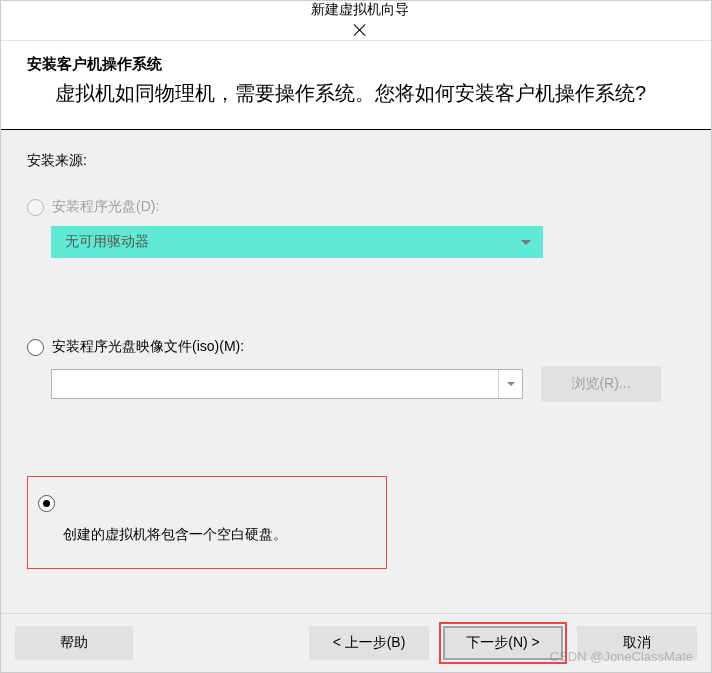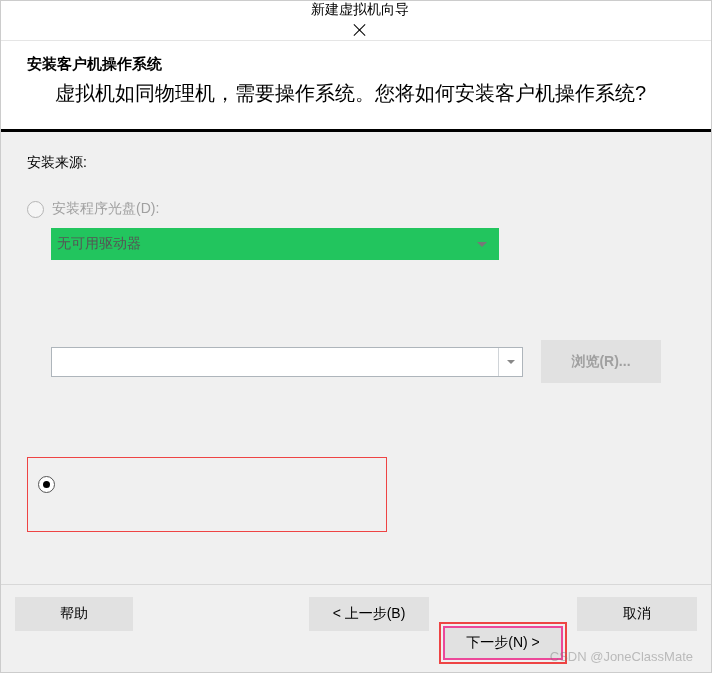--- a/index.html
+++ b/index.html
@@ -38,21 +38,21 @@
   }
   .close-x::before, .close-x::after {
     content: ""; position: absolute; left: 5px; top: -2px;
     width: 1px; height: 16px; background: #000;
   }
   .close-x::before { transform: rotate(45deg); }
   .close-x::after  { transform: rotate(-45deg); }
 
   .header-panel {
     padding: 14px 26px 22px 26px;
-    border-bottom: 3px solid #000000;
+    border-bottom: 1px solid #000000;
     background: #fff;
   }
   .header-title { font-weight: bold; font-size: 15px; margin-bottom: 6px; }
   .header-sub { font-size: 20px; padding-left: 28px; }
 
   .content {
     flex: 1;
     background: #f0f0f0;
     padding: 22px 26px 10px 26px;
     display: flex;
@@ -68,27 +68,27 @@
     border: 1px solid #555; background: #fff; position: relative; flex: 0 0 auto;
   }
   .radio.disabled { border-color: #b5b5b5; background: #f5f5f5; }
   .radio.checked::after {
     content: ""; position: absolute; left: 4px; top: 4px;
     width: 7px; height: 7px; border-radius: 50%; background: #000;
   }
 
   .combo {
     margin-left: 24px;
-    width: 448px;
+    width: 492px;
     height: 32px;
-    background: #22c55e;
+    background: #5eead4;
     display: flex;
     align-items: center;
     justify-content: space-between;
-    padding: 0 12px 0 6px;
+    padding: 0 12px 0 14px;
     color: #555;
   }
   .combo-chevron {
     width: 0; height: 0;
     border-left: 5px solid transparent;
     border-right: 5px solid transparent;
     border-top: 5px solid #777;
   }
 
   .spacer-1 { height: 70px; }
@@ -107,24 +107,24 @@
     width: 24px; height: 28px; display: flex; align-items: center; justify-content: center;
     border-left: 1px solid #d0d4d8;
   }
   .iso-input-chevron .t {
     width: 0; height: 0;
     border-left: 4px solid transparent;
     border-right: 4px solid transparent;
     border-top: 4px solid #888;
   }
   .browse-btn {
-    width: 120px; height: 43px;
+    width: 120px; height: 36px;
     background: #e1e1e1;
     color: #a0a0a0;
-    display: flex; align-items: center; justify-content: center; font-weight: bold;
+    display: flex; align-items: center; justify-content: center;
   }
 
   .later-block {
     margin-top: 64px;
     border: 1px solid #e44;
     padding: 18px 14px 24px 10px;
     width: 360px;
   }
   .later-block .radio-row { margin-bottom: 14px; }
   .later-desc { margin-left: 25px; }
@@ -143,24 +143,23 @@
   .footer .btn {
     height: 34px;
     background: #e1e1e1;
     display: flex; align-items: center; justify-content: center;
     font-size: 14px;
     padding: 0 20px;
     min-width: 120px;
   }
   .footer .help { position: absolute; left: 14px; min-width: 118px; }
   .footer .next {
-    border: 2px solid #ec4899;
+    border: 2px solid #a3a3a3;
     outline: 2px solid #e44;
     outline-offset: 2px;
-    margin-top: 29px;
   }
   .watermark {
     position: absolute;
     right: 18px; bottom: 8px;
     color: rgba(120,120,120,0.45);
     font-size: 13px;
     pointer-events: none;
   }
 </style>
 </head>
@@ -188,35 +187,40 @@
     </div>
     <div class="combo">
       <span>无可用驱动器</span>
       <span class="combo-chevron"></span>
     </div>
   </div>
 
   <div class="spacer-1"></div>
 
   <div class="opt-block">
+    <div class="radio-row">
+      <span class="radio"></span>
+      <span>安装程序光盘映像文件(iso)(M):</span>
+    </div>
     <div class="iso-row">
       <div class="iso-input">
         <span style="flex:1"></span>
         <div class="iso-input-chevron">
             <span class="t"></span>
           </div>
       </div>
       <div class="browse-btn">浏览(R)...</div>
     </div>
   </div>
 
   <div class="later-block">
     <div class="radio-row">
       <span class="radio checked"></span>
     </div>
+    <div class="later-desc">创建的虚拟机将包含一个空白硬盘。</div>
   </div>
 
   <div class="spacer-fill"></div>
 </div>
 
 <div class="footer">
   <div class="btn help">帮助</div>
   <div class="btn">&lt; 上一步(B)</div>
   <div class="btn next">下一步(N) &gt;</div>
   <div class="btn">取消</div>

